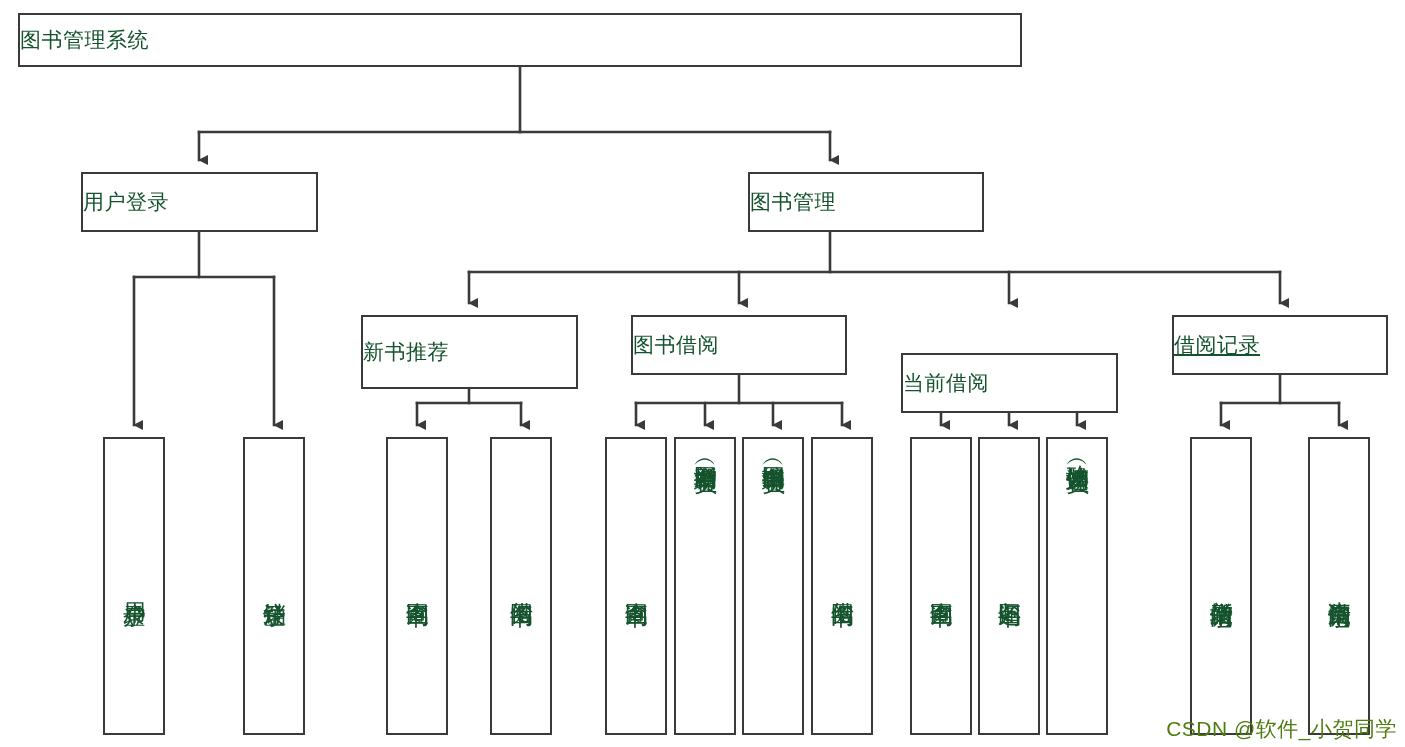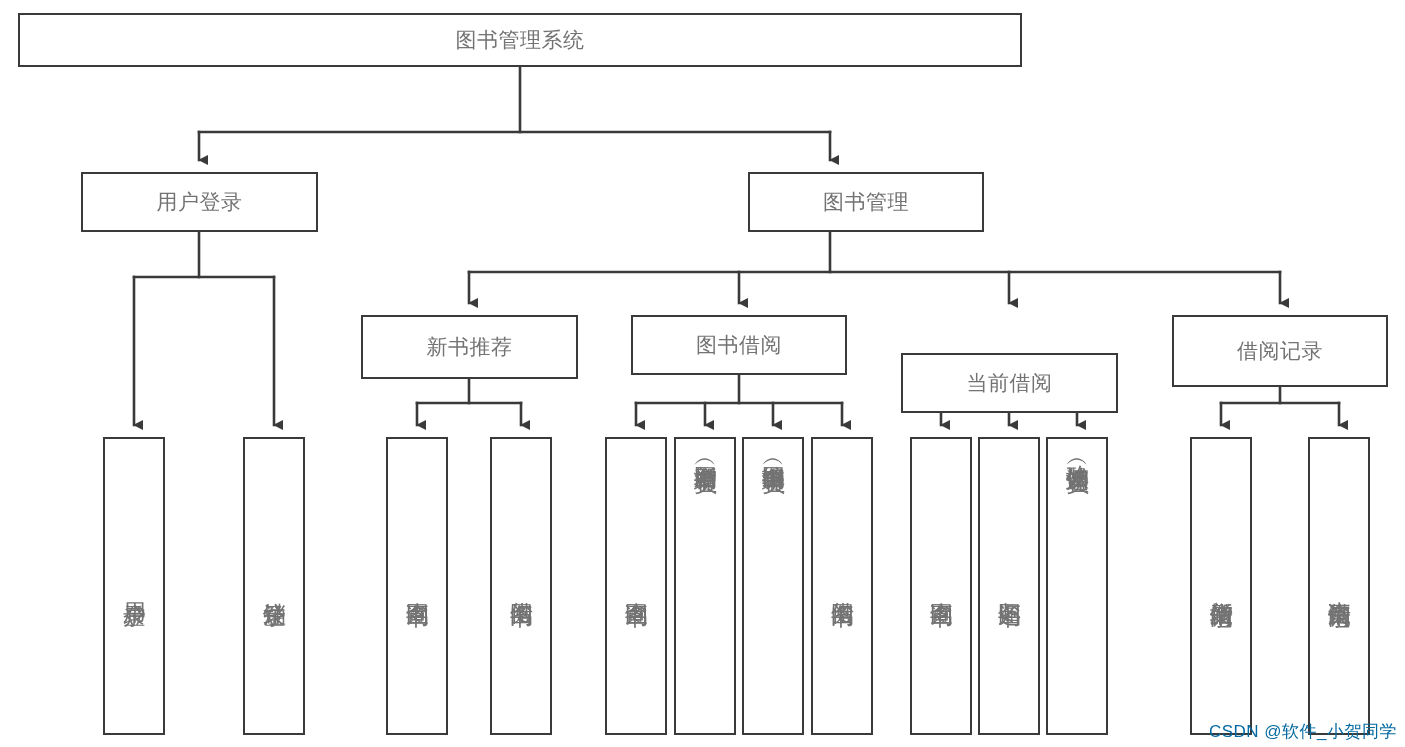--- a/index.html
+++ b/index.html
@@ -25,22 +25,22 @@
     height: 747px;
     pointer-events: none;
   }
   .node {
     position: absolute;
     box-sizing: border-box;
     border: 2px solid #3a3a3a;
     background: #ffffff;
     display: flex;
     align-items: center;
-    justify-content: center;
-    color: #737373;
+    justify-content: flex-start;
+    color: #14532d;
     z-index: 2;
   }
   .node-label {
     display: block;
     text-align: center;
     line-height: 1.08;
     letter-spacing: 0.5px;
   }
   .node.horizontal .node-label {
     font-size: 21px;
@@ -60,22 +60,22 @@
     margin: 0 auto;
   }
   .node.vertical.centered {
     align-items: center;
     padding-top: 0;
   }
   #watermark {
     position: absolute;
     right: 8px;
     bottom: 4px;
-    font-size: 17px;
-    color: #0369a1;
+    font-size: 21px;
+    color: #4d7c0f;
     letter-spacing: 0.5px;
     white-space: nowrap;
     z-index: 5;
   }
 </style>
 </head>
 <body>
 
 <div id="canvas">
 
@@ -134,33 +134,33 @@
   </div>
 
   <div class="node horizontal" style="left:81px; top:172px; width:237px; height:60px;">
     <span class="node-label">用户登录</span>
   </div>
 
   <div class="node horizontal" style="left:748px; top:172px; width:236px; height:60px;">
     <span class="node-label">图书管理</span>
   </div>
 
-  <div class="node horizontal" style="left:361px; top:315px; width:217px; height:64px;">
+  <div class="node horizontal" style="left:361px; top:315px; width:217px; height:74px;">
     <span class="node-label">新书推荐</span>
   </div>
 
   <div class="node horizontal" style="left:631px; top:315px; width:216px; height:60px;">
     <span class="node-label">图书借阅</span>
   </div>
 
   <div class="node horizontal" style="left:901px; top:315px; width:217px; height:60px;margin-top:38px;">
     <span class="node-label">当前借阅</span>
   </div>
 
-  <div class="node horizontal" style="left:1172px; top:315px; width:216px; height:72px;">
+  <div class="node horizontal" style="left:1172px; top:315px; width:216px; height:60px;text-decoration:underline;">
     <span class="node-label">借阅记录</span>
   </div>
 
   <div class="node vertical centered" style="left:103px; top:437px; width:62px; height:298px;">
     <span class="node-label">用户登录</span>
   </div>
 
   <div class="node vertical centered" style="left:243px; top:437px; width:62px; height:298px;">
     <span class="node-label">注销登录</span>
   </div>

